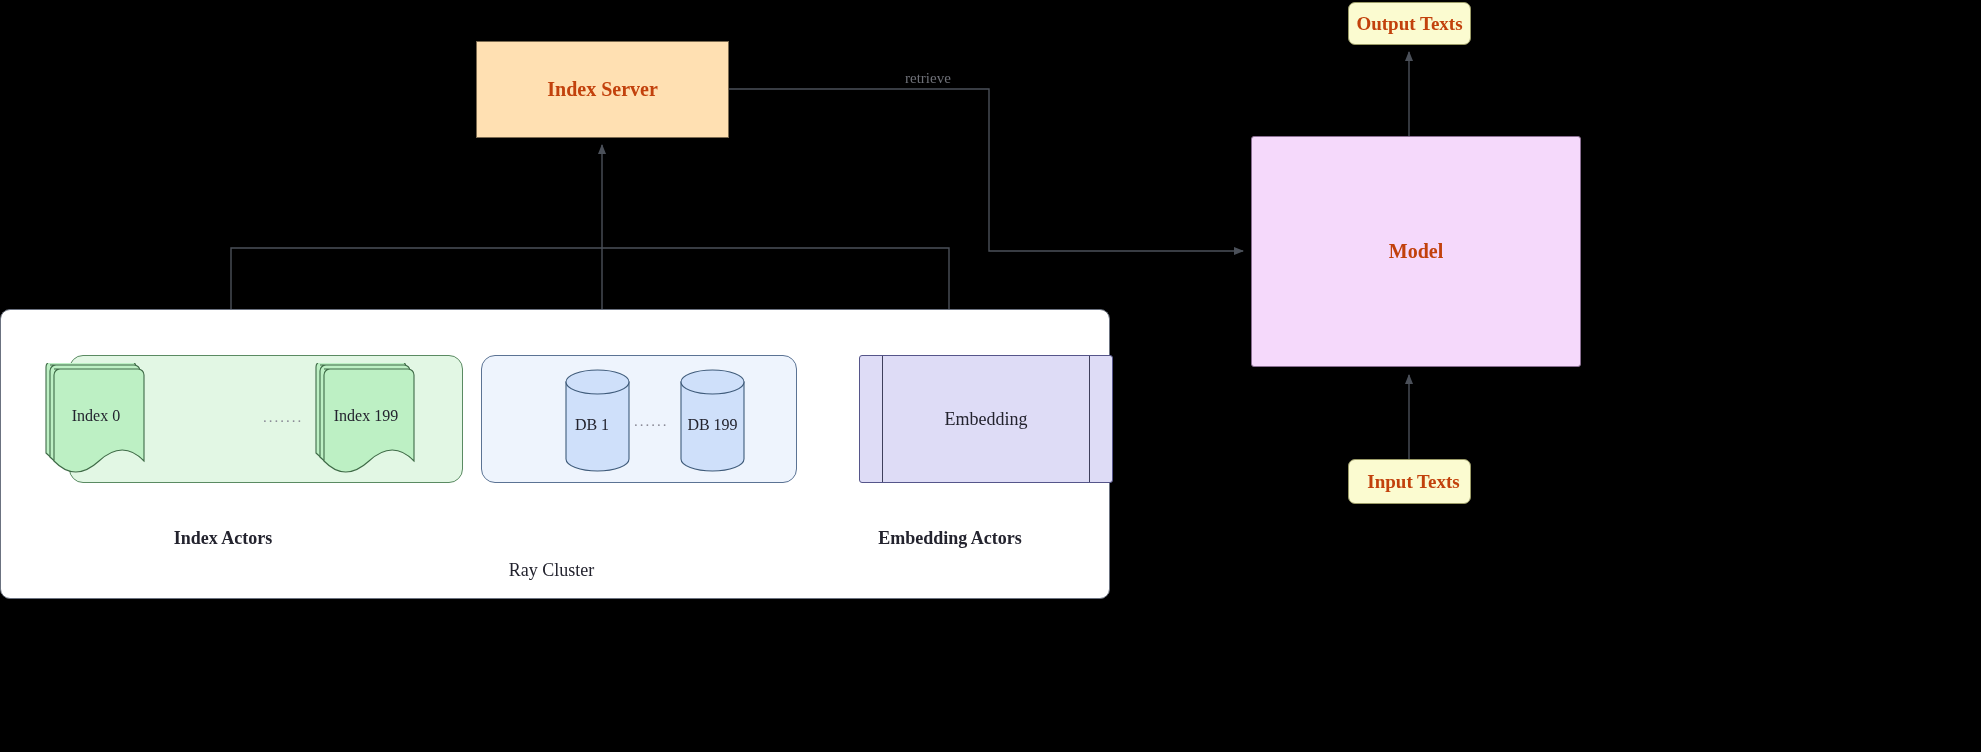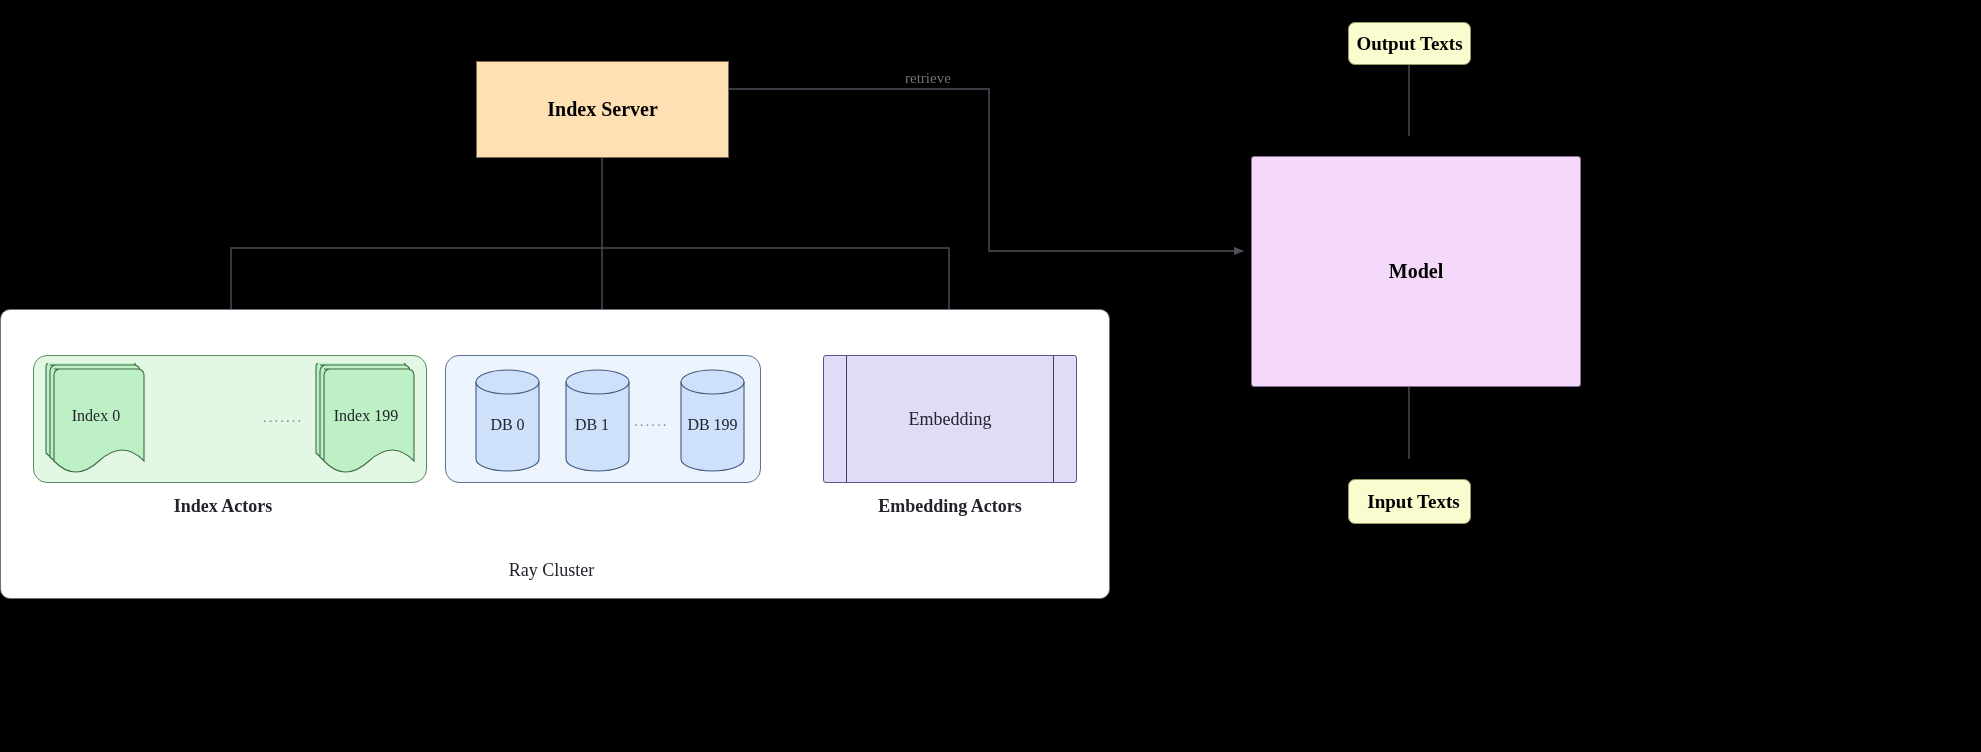--- a/index.html
+++ b/index.html
@@ -16,24 +16,23 @@
     font-family: "Liberation Serif", "DejaVu Serif", serif;
   }
 
   
   .node {
     position: absolute;
     box-sizing: border-box;
     display: flex;
     align-items: center;
     justify-content: center;
-    color: #000000;
+    color: #c2410c;
     text-align: center;
     line-height: 1.15;
-    margin-top: 20px;
   }
 
   .node-index-server {
     left: 476px; top: 41px; width: 253px; height: 97px;
     background: #ffe0b2;
     border: 1px solid #7a6a50;
     border-radius: 0;
     font-weight: bold;
     font-size: 20px;
   }
@@ -83,20 +82,21 @@
     text-align: center;
     font-size: 18px;
     color: #23232e;
   }
 
   
   .actor-group {
     position: absolute;
     box-sizing: border-box;
     border-radius: 14px;
+    margin-left: 36px;
   }
   .group-index {
     left: 33px; top: 355px; width: 394px; height: 128px;
     background: #e2f7e4;
     border: 1px solid #5a8a62;
   }
   .group-db {
     left: 445px; top: 355px; width: 316px; height: 128px;
     background: #eef4fd;
     border: 1px solid #5b7394;
@@ -124,20 +124,21 @@
     color: #23232e;
   }
 
   .group-caption {
     position: absolute;
     text-align: center;
     font-weight: bold;
     font-size: 18px;
     color: #23232e;
     white-space: nowrap;
+    margin-top: 32px;
   }
   .cap-index { left: 33px; top: 496px; width: 380px; }
   .cap-db    { left: 445px; top: 496px; width: 316px; }
   .cap-emb   { left: 823px; top: 496px; width: 254px; }
 
   
   .index-item {
     position: absolute;
     top: 363px;
     width: 112px;
@@ -259,27 +260,20 @@
       <path d="M14,6 h84 a6,6 0 0 1 6,6 v86 q-21,-22 -45,0 q-24,22 -45,0 v-86 a6,6 0 0 1 6,-6 z" fill="#bdf0c4" stroke="#3f6b47" stroke-width="1.1" transform="translate(-4,-4)"></path>
       <path d="M14,6 h84 a6,6 0 0 1 6,6 v86 q-21,-22 -45,0 q-24,22 -45,0 v-86 a6,6 0 0 1 6,-6 z" fill="#bdf0c4" stroke="#3f6b47" stroke-width="1.1"></path>
     </svg>
     <div class="idx-label">Index 199</div>
   </div>
 
   <div class="group-caption cap-index">Index Actors</div>
 
   <div class="actor-group group-db"></div>
 
-  <div class="db-item" style="left:475px;">
-    <svg width="65" height="103" viewBox="0 0 65 103" xmlns="http://www.w3.org/2000/svg">
-      <path d="M1,13 L1,90 a31.5,12 0 0 0 63,0 L64,13 z" fill="#cfe0fa" stroke="#3f5b7a" stroke-width="1.1"></path>
-      <ellipse cx="32.5" cy="13" rx="31.5" ry="12" fill="#cfe0fa" stroke="#3f5b7a" stroke-width="1.1"></ellipse>
-    </svg>
-    <div class="db-label">DB 0</div>
-  </div>
 
   <div class="db-item" style="left:554px;padding-left:11px;">
     <svg width="65" height="103" viewBox="0 0 65 103" xmlns="http://www.w3.org/2000/svg">
       <path d="M1,13 L1,90 a31.5,12 0 0 0 63,0 L64,13 z" fill="#cfe0fa" stroke="#3f5b7a" stroke-width="1.1"></path>
       <ellipse cx="32.5" cy="13" rx="31.5" ry="12" fill="#cfe0fa" stroke="#3f5b7a" stroke-width="1.1"></ellipse>
     </svg>
     <div class="db-label">DB 1</div>
   </div>
 
   <div class="dots dots-db">......</div>

